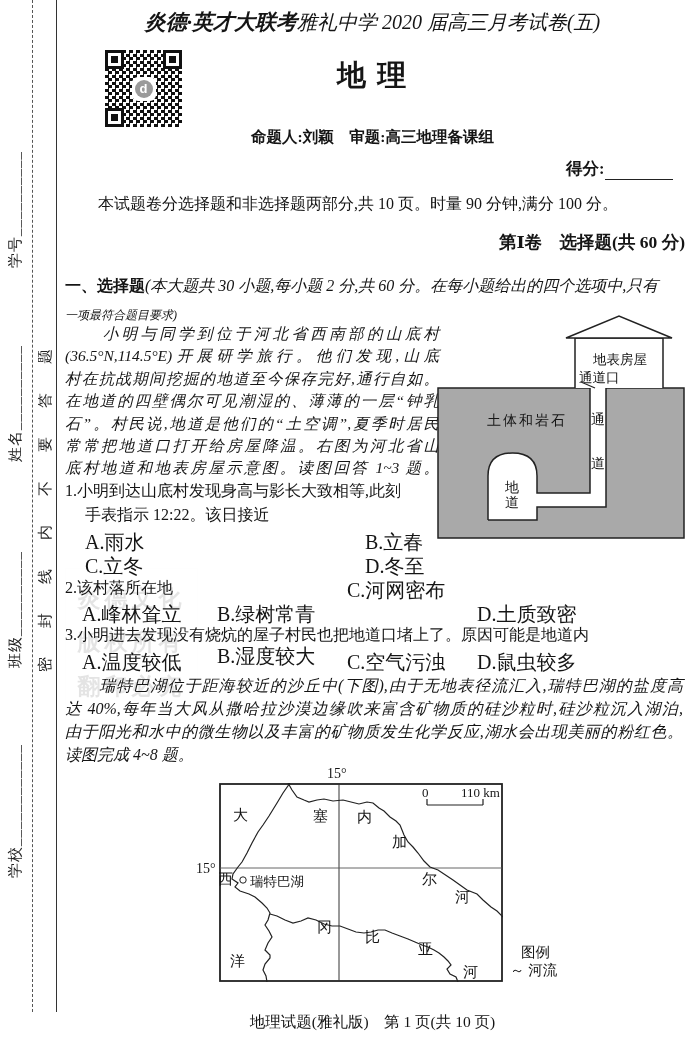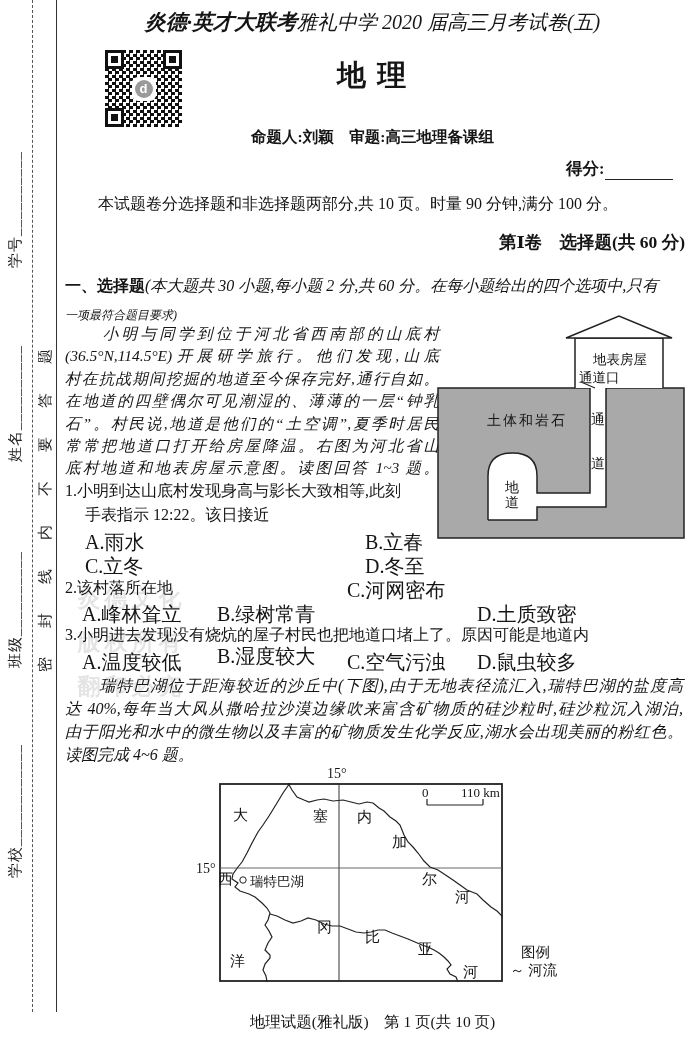--- a/index.html
+++ b/index.html
@@ -180,21 +180,21 @@
     <div class="abs q-stem" style="left:5px; top:625px;">3.小明进去发现没有烧炕的屋子村民也把地道口堵上了。原因可能是地道内</div>
     <div class="abs q-opt" style="left:22px; top:649px;">A.温度较低</div>
     <div class="abs q-opt" style="left:157px; top:643px;">B.湿度较大</div>
     <div class="abs q-opt" style="left:287px; top:649px;">C.空气污浊</div>
     <div class="abs q-opt" style="left:417px; top:649px;">D.鼠虫较多</div>
 
     <div class="passage2">
       <div class="pline">　　瑞特巴湖位于距海较近的沙丘中(下图),由于无地表径流汇入,瑞特巴湖的盐度高</div>
       <div class="pline">达 40%,每年当大风从撒哈拉沙漠边缘吹来富含矿物质的硅沙粒时,硅沙粒沉入湖泊,</div>
       <div class="pline">由于阳光和水中的微生物以及丰富的矿物质发生化学反应,湖水会出现美丽的粉红色。</div>
-      <div class="pline short">读图完成 4~6 题。</div>
+      <div class="pline short">读图完成 4~8 题。</div>
     </div>
 
     <div class="abs deg-label" style="left:267px; top:766px;">15°</div>
     <div class="abs deg-label" style="left:136px; top:861px;">15°</div>
 
     <svg class="abs" style="left:159px; top:783px;" width="284" height="199" viewBox="0 0 284 199">
       <rect x="1" y="1" width="282" height="197" fill="none" stroke="#222" stroke-width="1.8"></rect>
       <line x1="120" y1="1" x2="120" y2="198" stroke="#333" stroke-width="1"></line>
       <line x1="1" y1="85" x2="283" y2="85" stroke="#555" stroke-width="0.9"></line>
 

